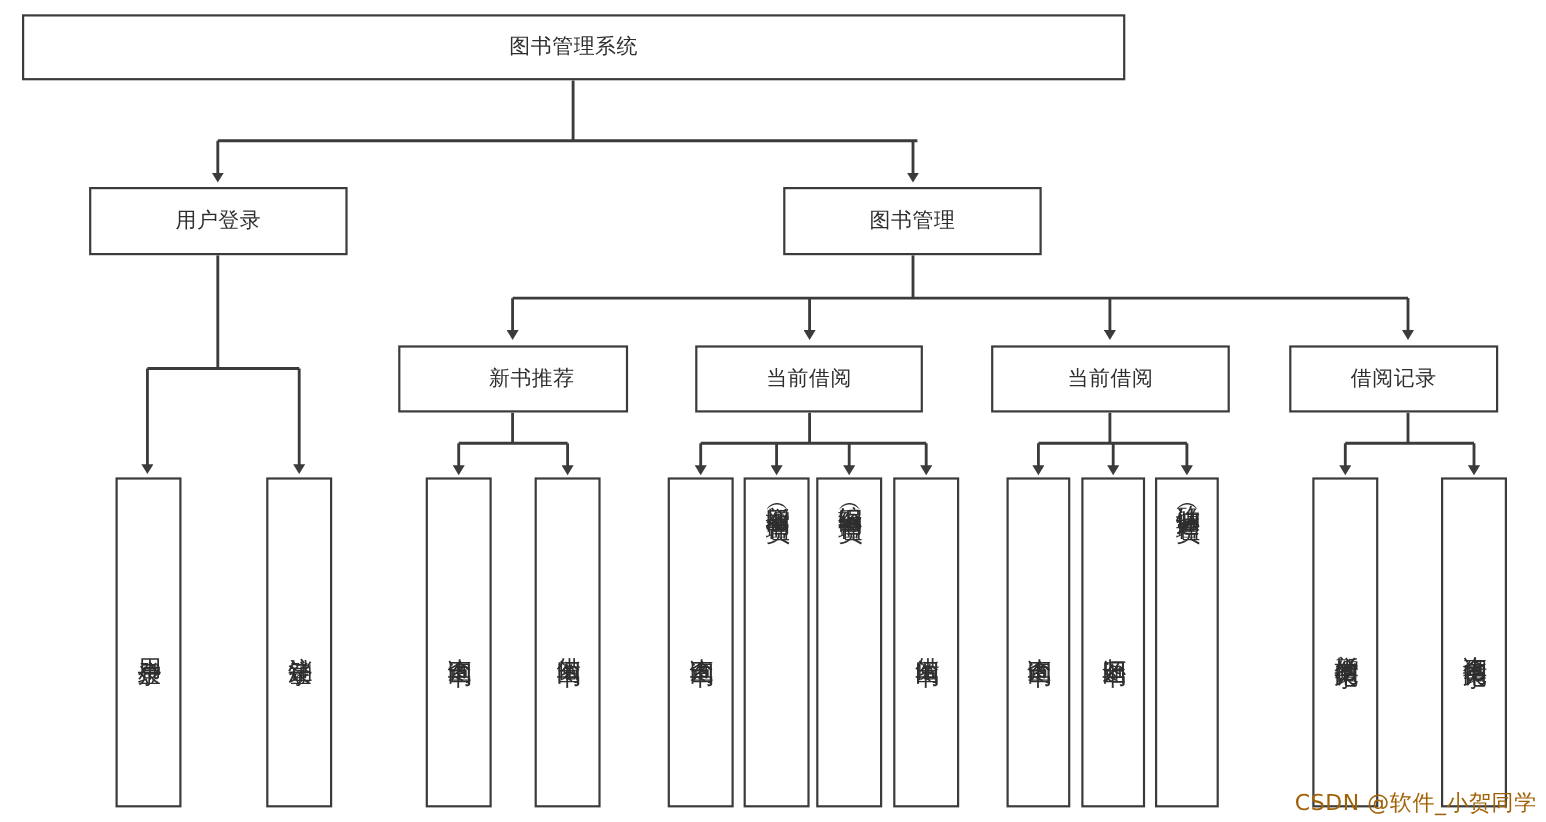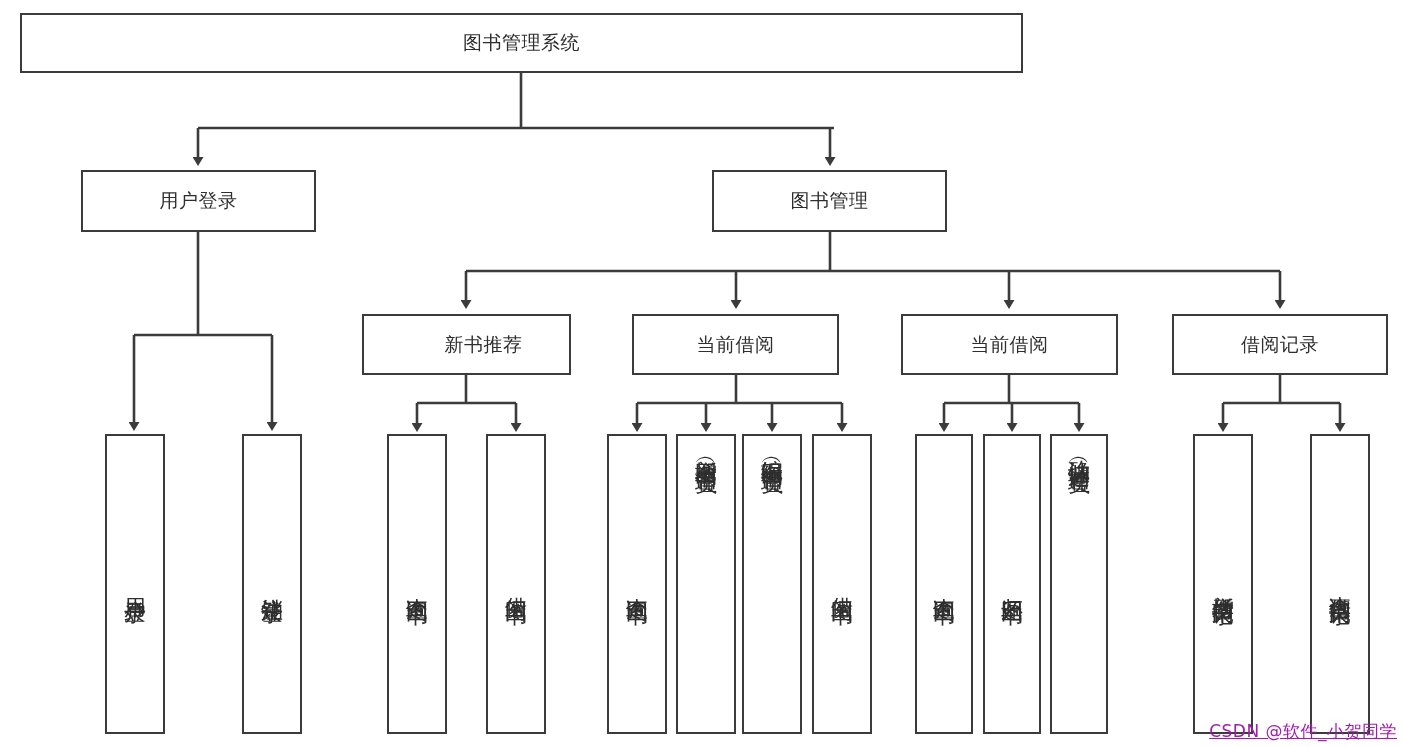--- a/index.html
+++ b/index.html
@@ -52,25 +52,24 @@
     white-space:nowrap;
   }
   .node.vertical.centered{
     align-items:center;
     padding-top:0;
   }
   #watermark{
     position:absolute;
     right:8px;
     bottom:4px;
-    font-size:17px;
-    color:#a21caf;
+    font-size:20px;
+    color:#a16207;
     white-space:nowrap;
     letter-spacing:0.5px;
-    text-decoration:underline;
   }
 </style>
 </head>
 <body>
 
 <div id="canvas">
 
   <svg id="wires" viewBox="0 0 1405 747">
     <defs>
       <marker id="arrow" markerWidth="10" markerHeight="11" refX="1" refY="5.5" orient="auto" markerUnits="userSpaceOnUse">
@@ -134,21 +133,21 @@
 
   <div class="node" style="left:362px; top:314px; width:209px; height:61px;padding-left:34px;">
     <span class="label">新书推荐</span>
   </div>
   <div class="node" style="left:632px; top:314px; width:207px; height:61px;">
     <span class="label">当前借阅</span>
   </div>
   <div class="node" style="left:901px; top:314px; width:217px; height:61px;">
     <span class="label">当前借阅</span>
   </div>
-  <div class="node" style="left:1172px; top:314px; width:216px; height:61px;">
+  <div class="node" style="left:1172px; top:314px; width:190px; height:61px;">
     <span class="label">借阅记录</span>
   </div>
 
   <div class="node vertical centered" style="left:105px; top:434px; width:60px; height:300px;">
     <span class="label">用户登录</span>
   </div>
   <div class="node vertical centered" style="left:242px; top:434px; width:60px; height:300px;">
     <span class="label">注销登录</span>
   </div>
 

